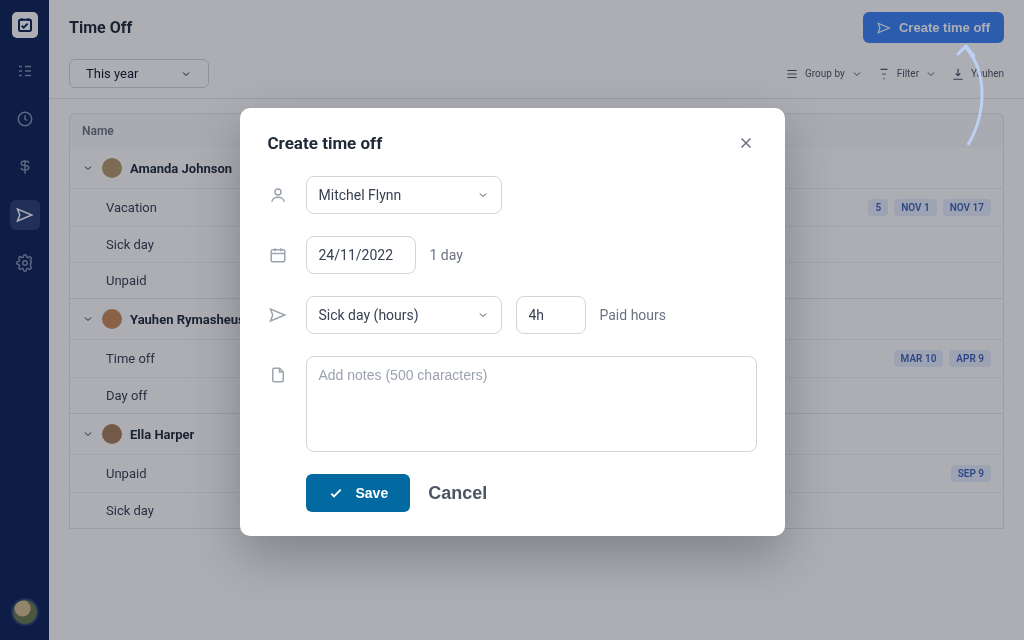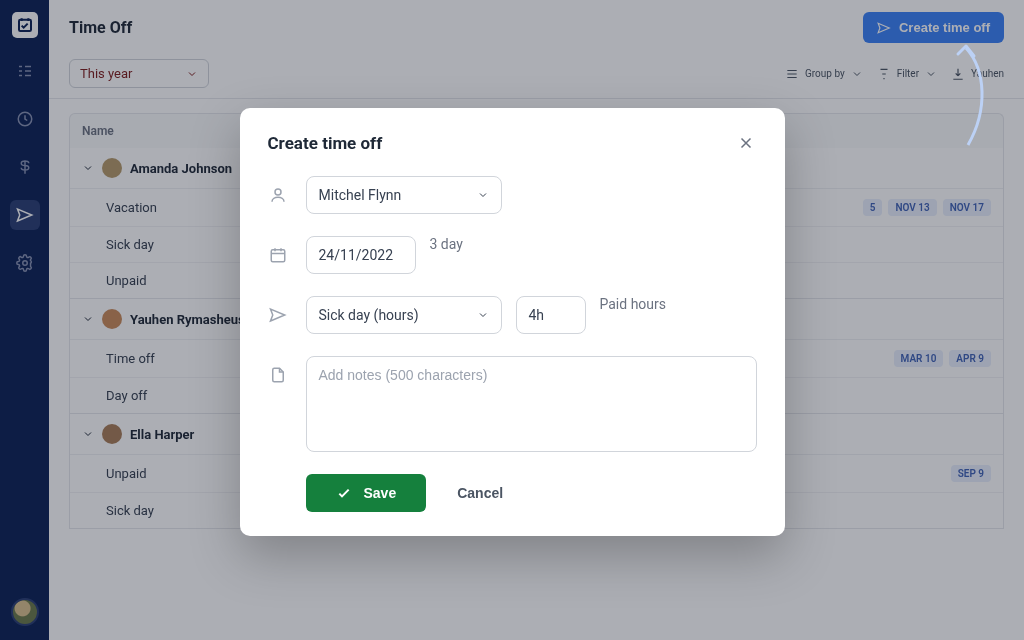--- a/index.html
+++ b/index.html
@@ -15,21 +15,21 @@
 .sidebar .avatar-side { position:absolute; bottom: 14px; width: 28px; height:28px; border-radius:50%; background: radial-gradient(circle at 40% 35%, #d9c18e 0 35%, #6b7a4a 40% 100%); border:2px solid #2a3e74; }
 
 
 .main { flex: 1; display:flex; flex-direction:column; background:#fff; }
 .header { display:flex; align-items:center; justify-content:space-between; padding: 12px 20px 0 20px; }
 .header h1 { font-size: 16px; font-weight:700; color:#1f2937; }
 .primary-btn { background:#3b82f6; color:#fff; border:none; border-radius:6px; padding: 8px 14px; font-size:13px; font-weight:600; display:inline-flex; align-items:center; gap:8px; cursor:pointer; }
 .primary-btn svg { width:14px; height:14px; }
 
 .toolbar { display:flex; align-items:center; padding: 10px 20px; gap: 14px; border-bottom:1px solid #e5e7eb; margin-top: 6px; }
-.select-pill { border:1px solid #d1d5db; border-radius:6px; padding: 6px 10px; font-size:13px; color:#7f1d1d; background:#fff; display:inline-flex; align-items:center; gap:8px; min-width: 140px; justify-content:space-between; cursor:pointer;}
+.select-pill { border:1px solid #d1d5db; border-radius:6px; padding: 6px 16px; font-size:13px; color:#0f172a; background:#fff; display:inline-flex; align-items:center; gap:8px; min-width: 140px; justify-content:space-between; cursor:pointer;}
 .toolbar .spacer { flex:1; }
 .tool-link { font-size:10px; color:#4b5563; display:inline-flex; align-items:center; gap:6px; cursor:pointer; }
 
 
 .table-wrap { padding: 0 20px; }
 .table-head { border:1px solid #e5e7eb; border-bottom:none; border-radius: 6px 6px 0 0; background:#f9fafb; padding:10px 12px; font-size:12px; font-weight:600; color:#6b7280; margin-top:14px; }
 .group { border:1px solid #e5e7eb; border-top:none; }
 .group-head { display:flex; align-items:center; gap:8px; padding:10px 12px; font-size:13px; font-weight:700; color:#1f2937; border-bottom:1px solid #eef0f3; }
 .group-head .avatar { width:20px;height:20px;border-radius:50%; background: #b59a6a; }
 .group-row { display:flex; align-items:center; justify-content:space-between; padding:10px 12px 10px 36px; font-size:13px; color:#374151; border-bottom:1px solid #f1f2f4; }
@@ -39,34 +39,34 @@
 
 
 .overlay { position:absolute; inset:0; background: rgba(17,24,39,0.35); display:flex; align-items:flex-start; justify-content:center; padding-top: 108px; }
 .modal { width: 545px; background:#fff; border-radius:10px; box-shadow: 0 20px 50px rgba(0,0,0,0.25); padding: 24px 28px; }
 .modal-head { display:flex; align-items:center; justify-content:space-between; margin-bottom: 22px; }
 .modal-head h2 { font-size:17px; font-weight:700; color:#1f2937; }
 .close-btn { width:22px; height:22px; display:flex; align-items:center; justify-content:center; color:#6b7280; cursor:pointer; }
 
 .form-row { display:flex; align-items:flex-start; gap:18px; margin-bottom: 22px; }
 .form-row .row-icon { width:20px; color:#9ca3af; display:flex; justify-content:center; padding-top:10px; flex-shrink:0; }
-.form-row .row-body { flex:1; display:flex; gap:14px; flex-wrap:wrap; }
+.form-row .row-body { flex:1; display:flex; align-items:center; gap:14px; flex-wrap:wrap; }
 
 .input-like { border:1px solid #d1d5db; border-radius:8px; padding:10px 12px; font-size:14px; color:#374151; background:#fff; }
 .select-input { display:inline-flex; align-items:center; justify-content:space-between; gap:30px; cursor:pointer; min-width: 196px; }
 .date-input { min-width: 110px; }
 .hours-input { width:70px; }
 .muted { font-size:14px; color:#6b7280; }
 
 .textarea { width:100%; min-height: 96px; resize:none; font-family:Liberation Sans, sans-serif; }
 .textarea::placeholder { color:#9ca3af; }
 
 .modal-actions { display:flex; align-items:center; gap: 18px; padding-left: 38px; }
-.save-btn { background:#15803d; color:#fff; border:none; border-radius:6px; padding: 11px 30px; font-size:14px; font-weight:600; display:inline-flex; align-items:center; gap:12px; cursor:pointer; }
-.cancel-btn { background:none; border:none; font-size:14px; font-weight:600; color:#4b5563; cursor:pointer;margin-left:13px; }
+.save-btn { background:#0369a1; color:#fff; border:none; border-radius:6px; padding: 11px 22px; font-size:14px; font-weight:600; display:inline-flex; align-items:center; gap:12px; cursor:pointer; }
+.cancel-btn { background:none; border:none; font-size:18px; font-weight:600; color:#4b5563; cursor:pointer; }
 
 
 .pointer-arrow { position:absolute; right: 26px; top: 40px; pointer-events:none; }
 
 .chevron { width:12px; height:12px; }
 
 svg { display:block; }
 </style>
 </head>
 <body>
@@ -163,21 +163,21 @@
           <svg class="chevron" viewBox="0 0 24 24" fill="none" stroke="currentColor" stroke-width="2">
               <path d="M6 9l6 6 6-6"></path>
             </svg>
           <div class="avatar"></div>
           <span>Amanda Johnson</span>
         </div>
         <div class="group-row">
           <span>Vacation</span>
           <div class="badges">
             <span class="badge">5</span>
-            <span class="badge">NOV 13</span>
+            <span class="badge">NOV 1</span>
             <span class="badge">NOV 17</span>
           </div>
         </div>
         <div class="group-row">
             <span>Sick day</span>
             <div class="badges"></div>
           </div>
         <div class="group-row">
             <span>Unpaid</span>
             <div class="badges"></div>
@@ -260,21 +260,21 @@
         <div class="row-icon">
           <svg viewBox="0 0 24 24" width="18" height="18" fill="none" stroke="currentColor" stroke-width="2">
               <rect x="3" y="5" width="18" height="16" rx="2"></rect>
               <path d="M8 3v4M16 3v4M3 10h18"></path>
             </svg>
         </div>
         <div class="row-body">
           <div class="input-like date-input">
             <span>24/11/2022</span>
           </div>
-          <span class="muted">3 day</span>
+          <span class="muted">1 day</span>
         </div>
       </div>
 
       <div class="form-row">
         <div class="row-icon">
           <svg viewBox="0 0 24 24" width="18" height="18" fill="none" stroke="currentColor" stroke-width="2">
               <path d="M2 20l19-8-19-8 3 8-3 8z"></path>
             </svg>
         </div>
         <div class="row-body">

